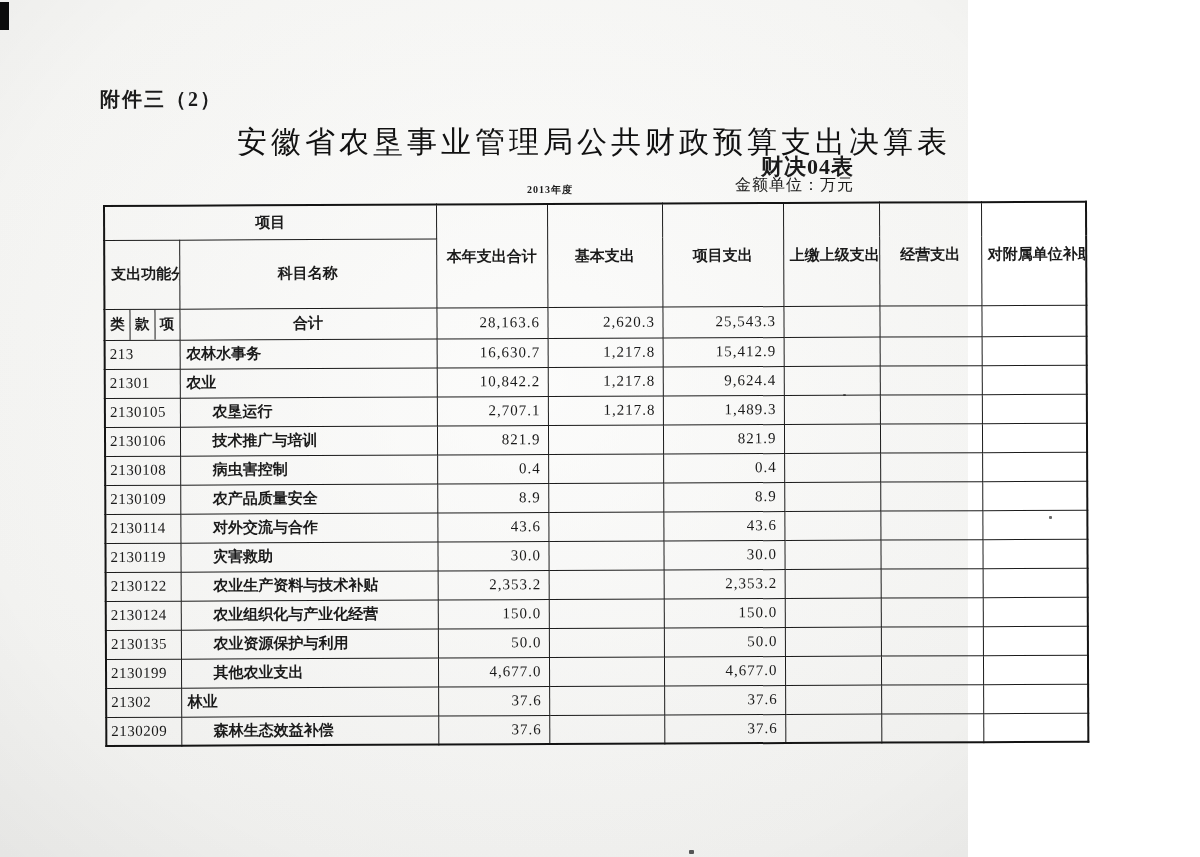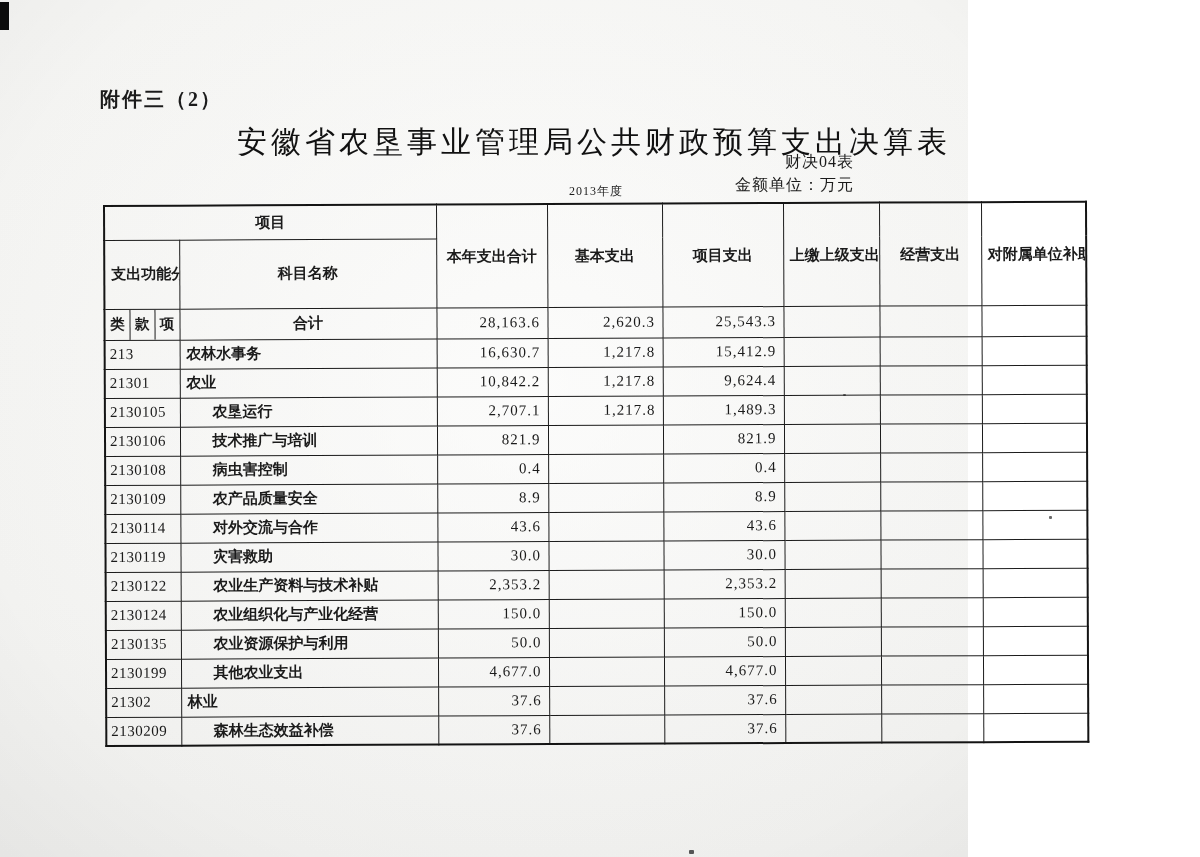--- a/index.html
+++ b/index.html
@@ -25,33 +25,33 @@
     position:absolute; left:100px; top:86px;
     font-size:20px; font-weight:600; letter-spacing:2px;
   }
   .doc-title {
     position:absolute; left:103px; top:122px; width:982px;
     text-align:center; font-size:30px; font-weight:normal; letter-spacing:4px;
     color:#111;
   }
   .form-code {
     position:absolute; right:114px; top:152px;
-    font-size:16px; letter-spacing:1px;
+    font-size:22px; letter-spacing:1px;font-weight:bold;
   }
   .amount-unit {
     position:absolute; right:114px; top:175px;
     font-size:16px; letter-spacing:1px;
   }
   .prepared-by {
     position:absolute; left:103px; top:186px;
     font-size:15px; font-weight:600; letter-spacing:1px;
   }
   .period {
-    position:absolute; left:569px; top:183px;
-    font-size:12px; letter-spacing:1px;
+    position:absolute; left:527px; top:183px;
+    font-size:10px; letter-spacing:1px;font-weight:bold;
   }
 
   table.budget {
     position:absolute; left:103px; top:205px;
     border-collapse:collapse; table-layout:fixed;
     width:982px;
     border:2.5px solid #141414;
     transform:rotate(-0.25deg); transform-origin:left top;
     background:transparent;
   }

